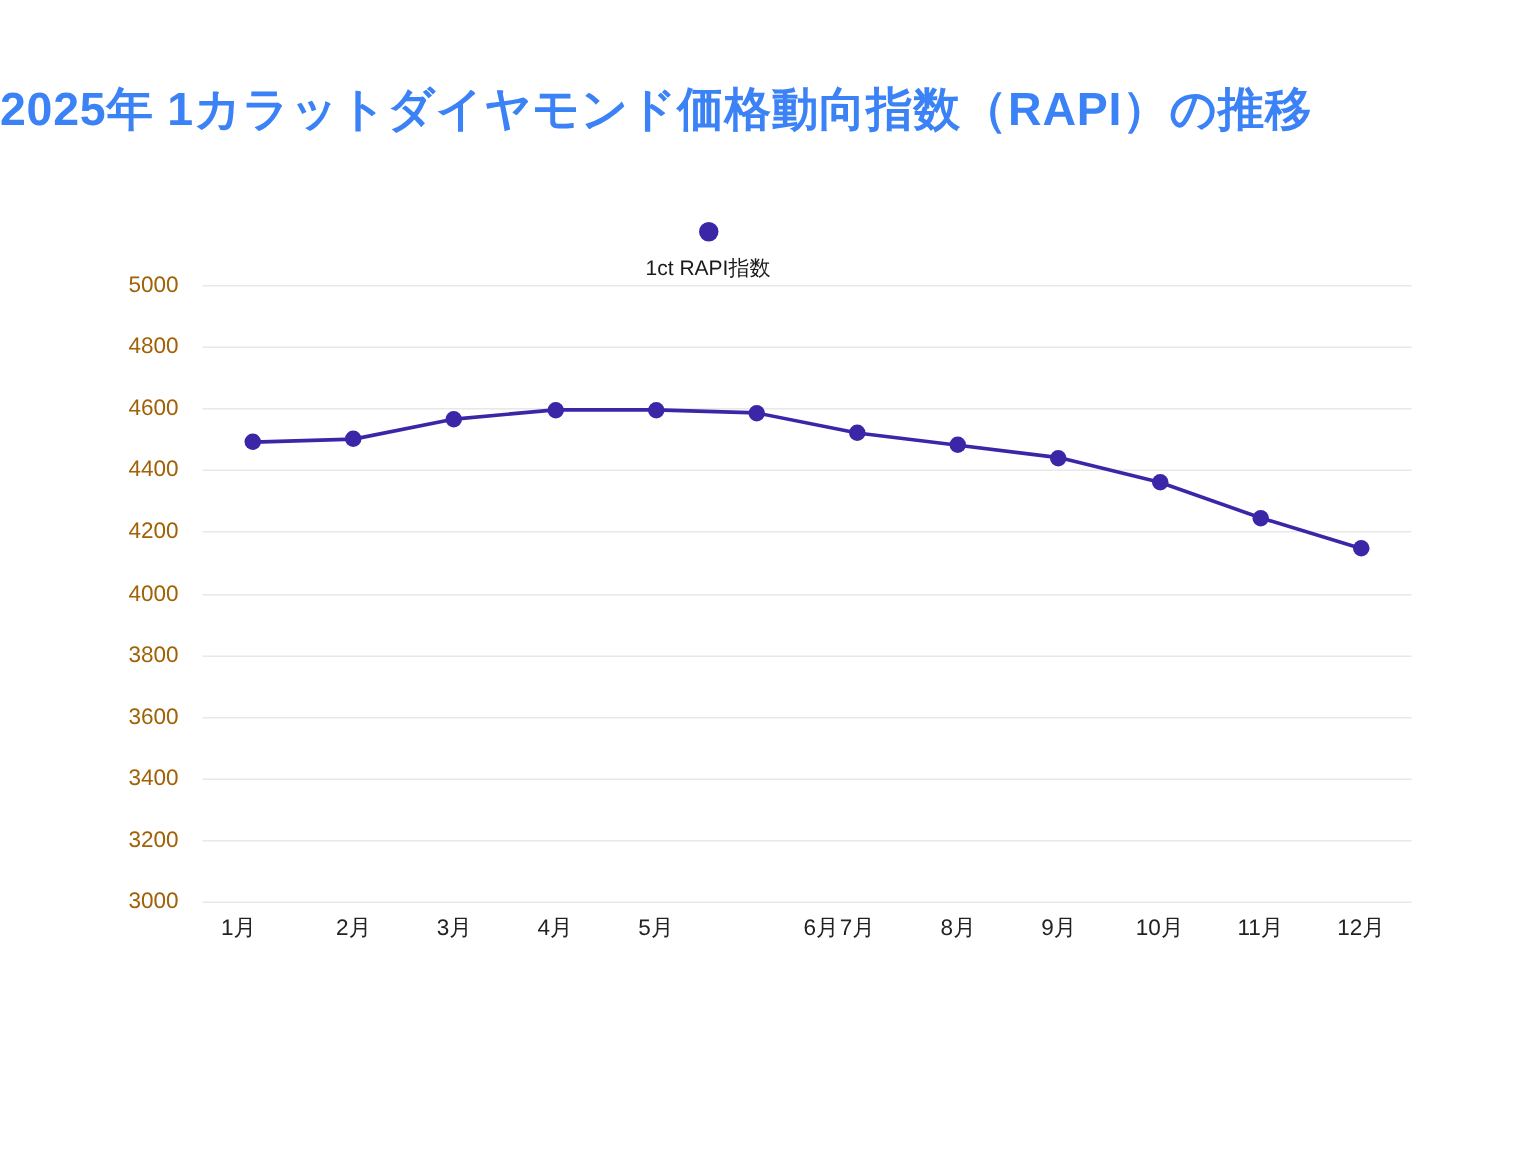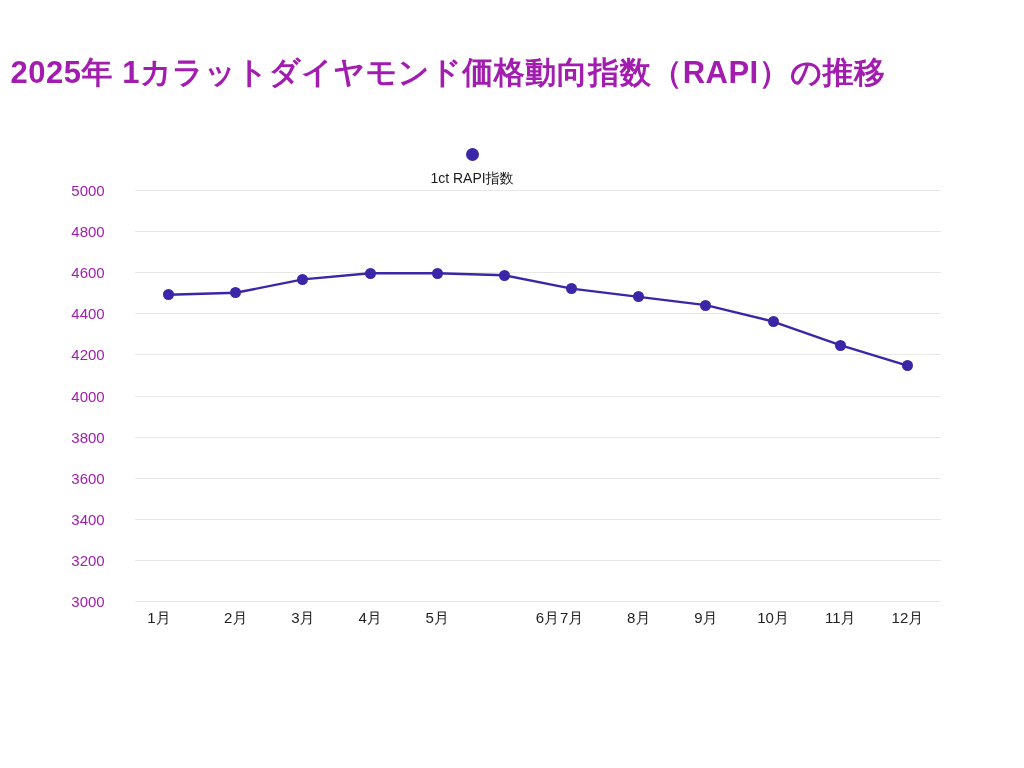--- a/index.html
+++ b/index.html
@@ -12,24 +12,24 @@
     background: #ffffff;
     font-family: "Liberation Sans", "DejaVu Sans", sans-serif;
     overflow: hidden;
     position: relative;
   }
   #page-title {
     position: absolute;
     left: 0;
     top: 52px;
     width: 896px;
-    text-align: center;
+    text-align: left;
     font-size: 31px;
     font-weight: bold;
-    color: #a21caf;
+    color: #3b82f6;
     letter-spacing: 0.5px;
     white-space: nowrap;
   }
   #legend {
     position: absolute;
     left: 0;
     top: 148px;
     width: 944px;
     display: flex;
     justify-content: center;
@@ -52,23 +52,23 @@
     position: absolute;
     left: 0;
     top: 0;
     width: 1024px;
     height: 768px;
   }
   .y-tick-label {
     position: absolute;
     right: 0;
     width: 60px;
-    text-align: center;
+    text-align: right;
     font-size: 15px;
-    color: #a21caf;
+    color: #a16207;
     transform: translateY(-50%);
   }
   .x-tick-label {
     position: absolute;
     top: 609px;
     font-size: 15px;
     color: #222222;
     transform: translateX(-50%);
     white-space: nowrap;
   }

